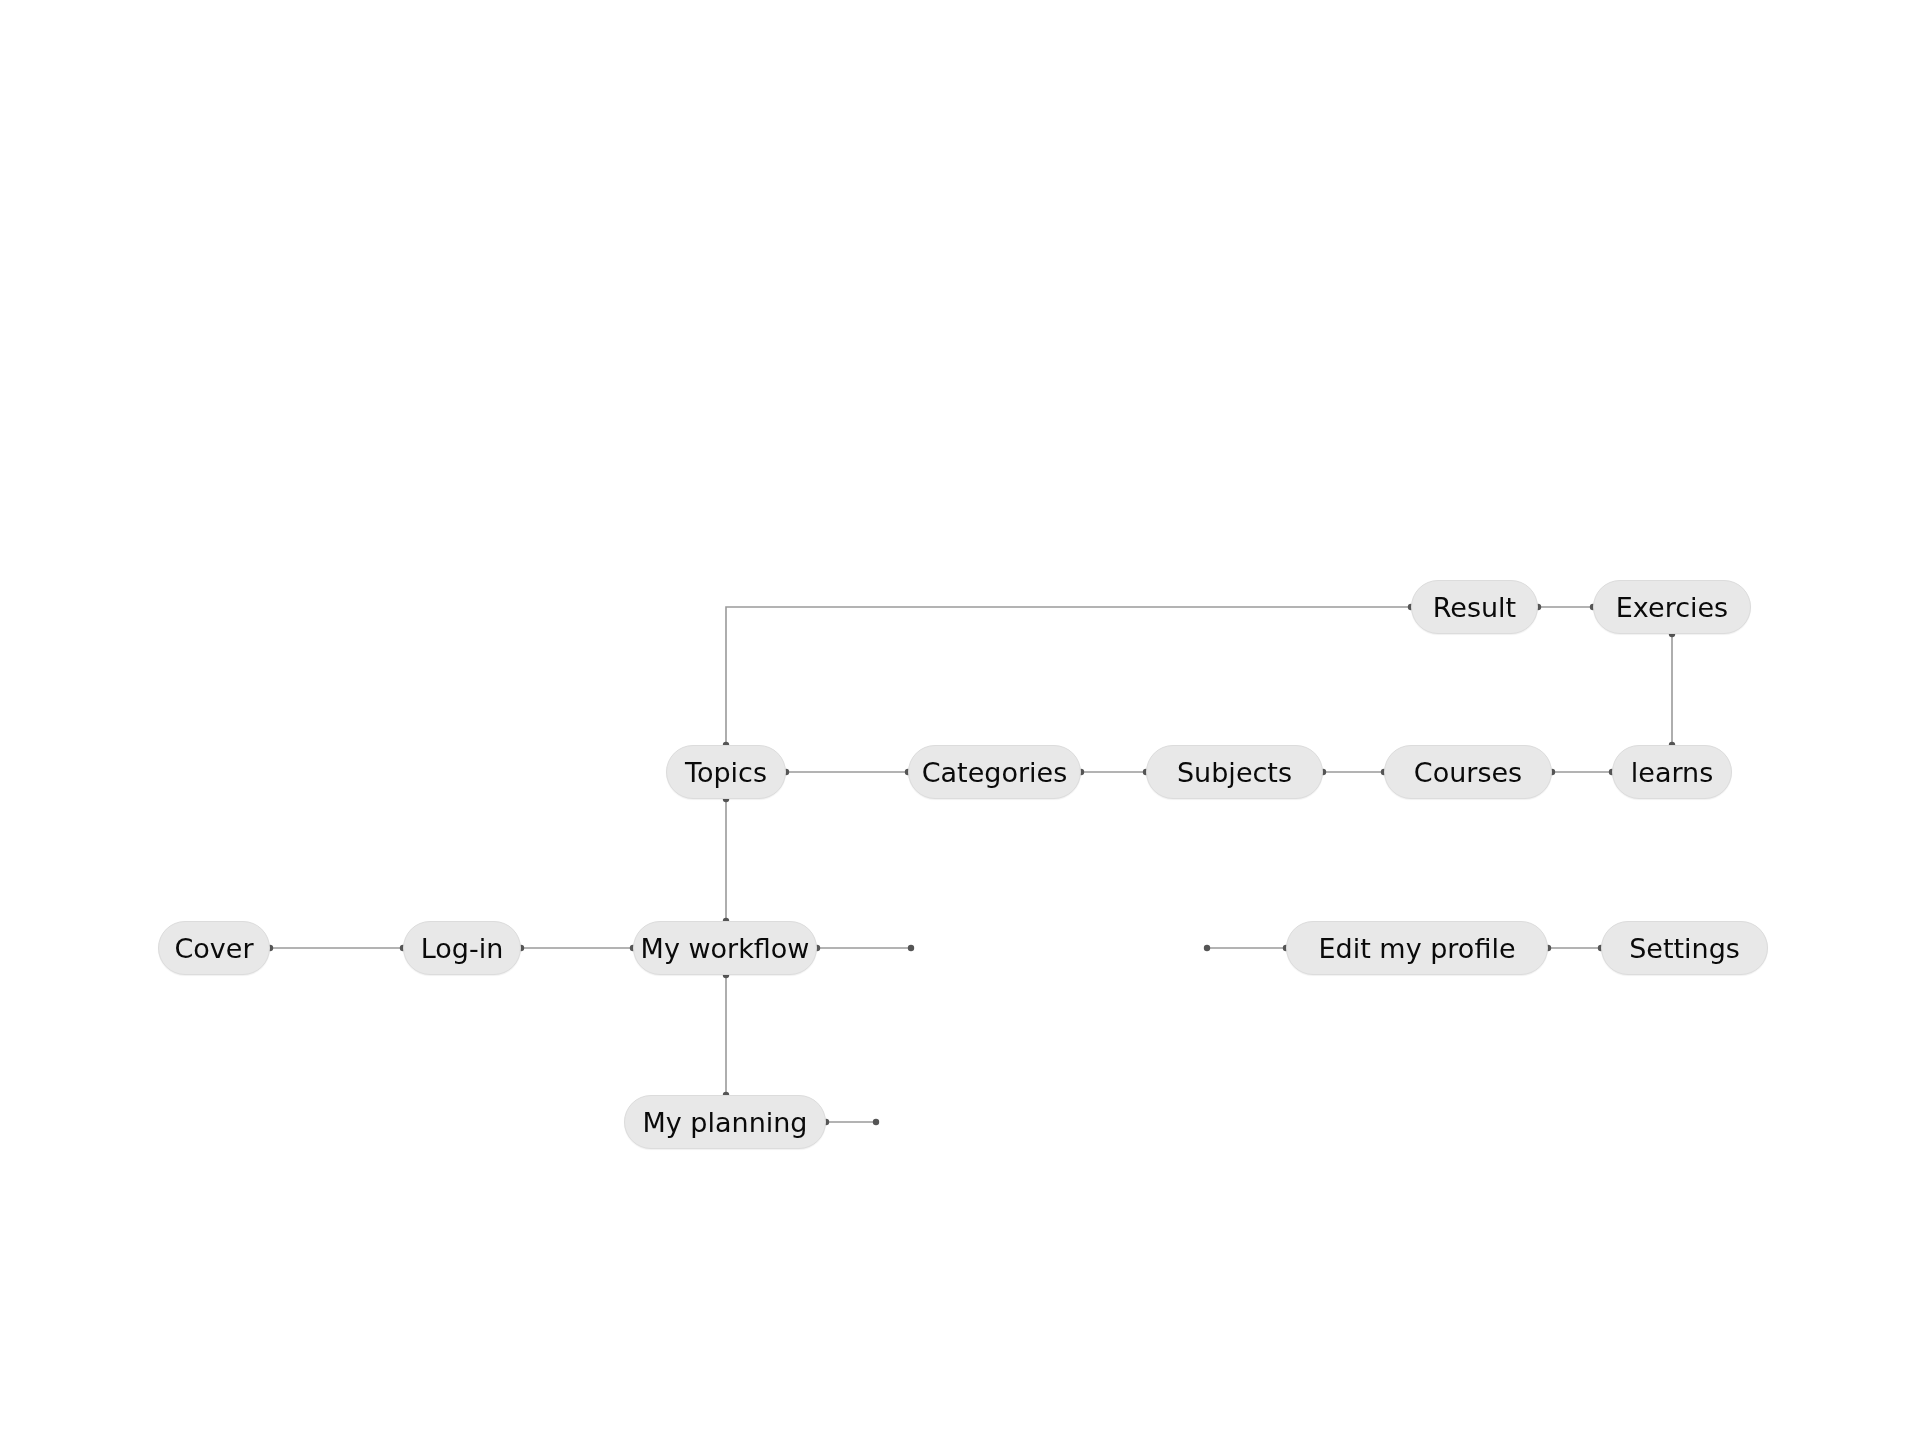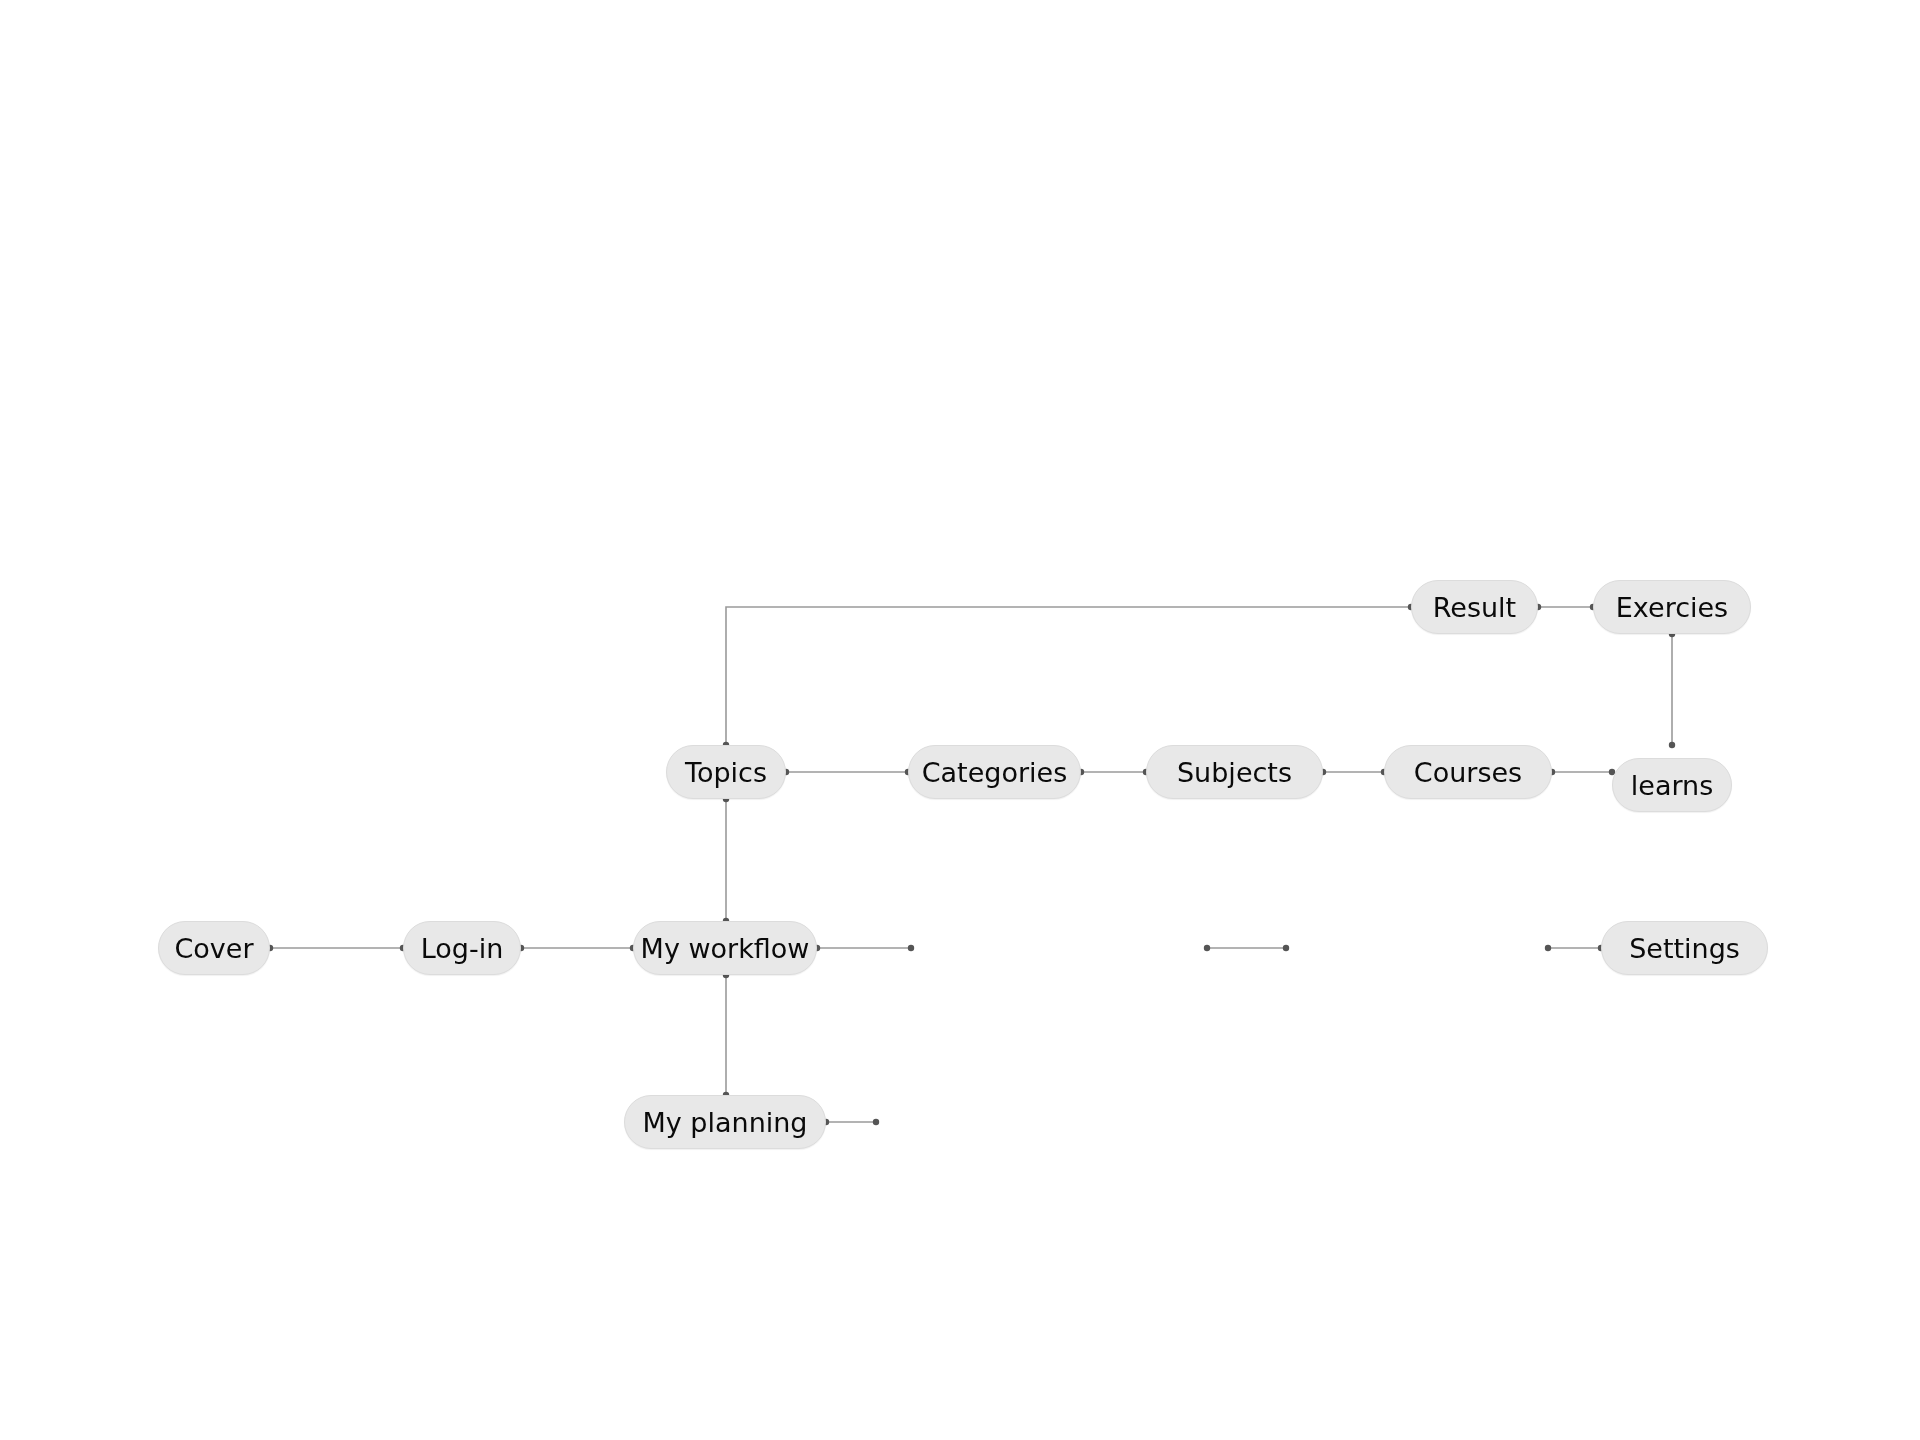--- a/index.html
+++ b/index.html
@@ -152,33 +152,36 @@
   </div>
   <div class="node" style="left: 908px; top: 745px; width: 173px; height: 54px;">
     <span class="label">Categories</span>
   </div>
   <div class="node" style="left: 1146px; top: 745px; width: 177px; height: 54px;">
     <span class="label">Subjects</span>
   </div>
   <div class="node" style="left: 1384px; top: 745px; width: 168px; height: 54px;">
     <span class="label">Courses</span>
   </div>
-  <div class="node" style="left: 1612px; top: 745px; width: 120px; height: 54px; margin-top: 13px;">
+  <div class="node" style="left: 1612px; top: 745px; width: 120px; height: 54px;">
     <span class="label">learns</span>
   </div>
 
   <div class="node" style="left: 158px; top: 921px; width: 112px; height: 54px;">
     <span class="label">Cover</span>
   </div>
   <div class="node" style="left: 403px; top: 921px; width: 118px; height: 54px;">
     <span class="label">Log-in</span>
   </div>
   <div class="node" style="left: 633px; top: 921px; width: 184px; height: 54px;">
     <span class="label">My workflow</span>
   </div>
+  <div class="node" style="left: 1286px; top: 921px; width: 262px; height: 54px;">
+    <span class="label">Edit my profile</span>
+  </div>
   <div class="node" style="left: 1601px; top: 921px; width: 167px; height: 54px;">
     <span class="label">Settings</span>
   </div>
 
   <div class="node" style="left: 624px; top: 1095px; width: 202px; height: 54px;">
     <span class="label">My planning</span>
   </div>
 
 </div>
 

